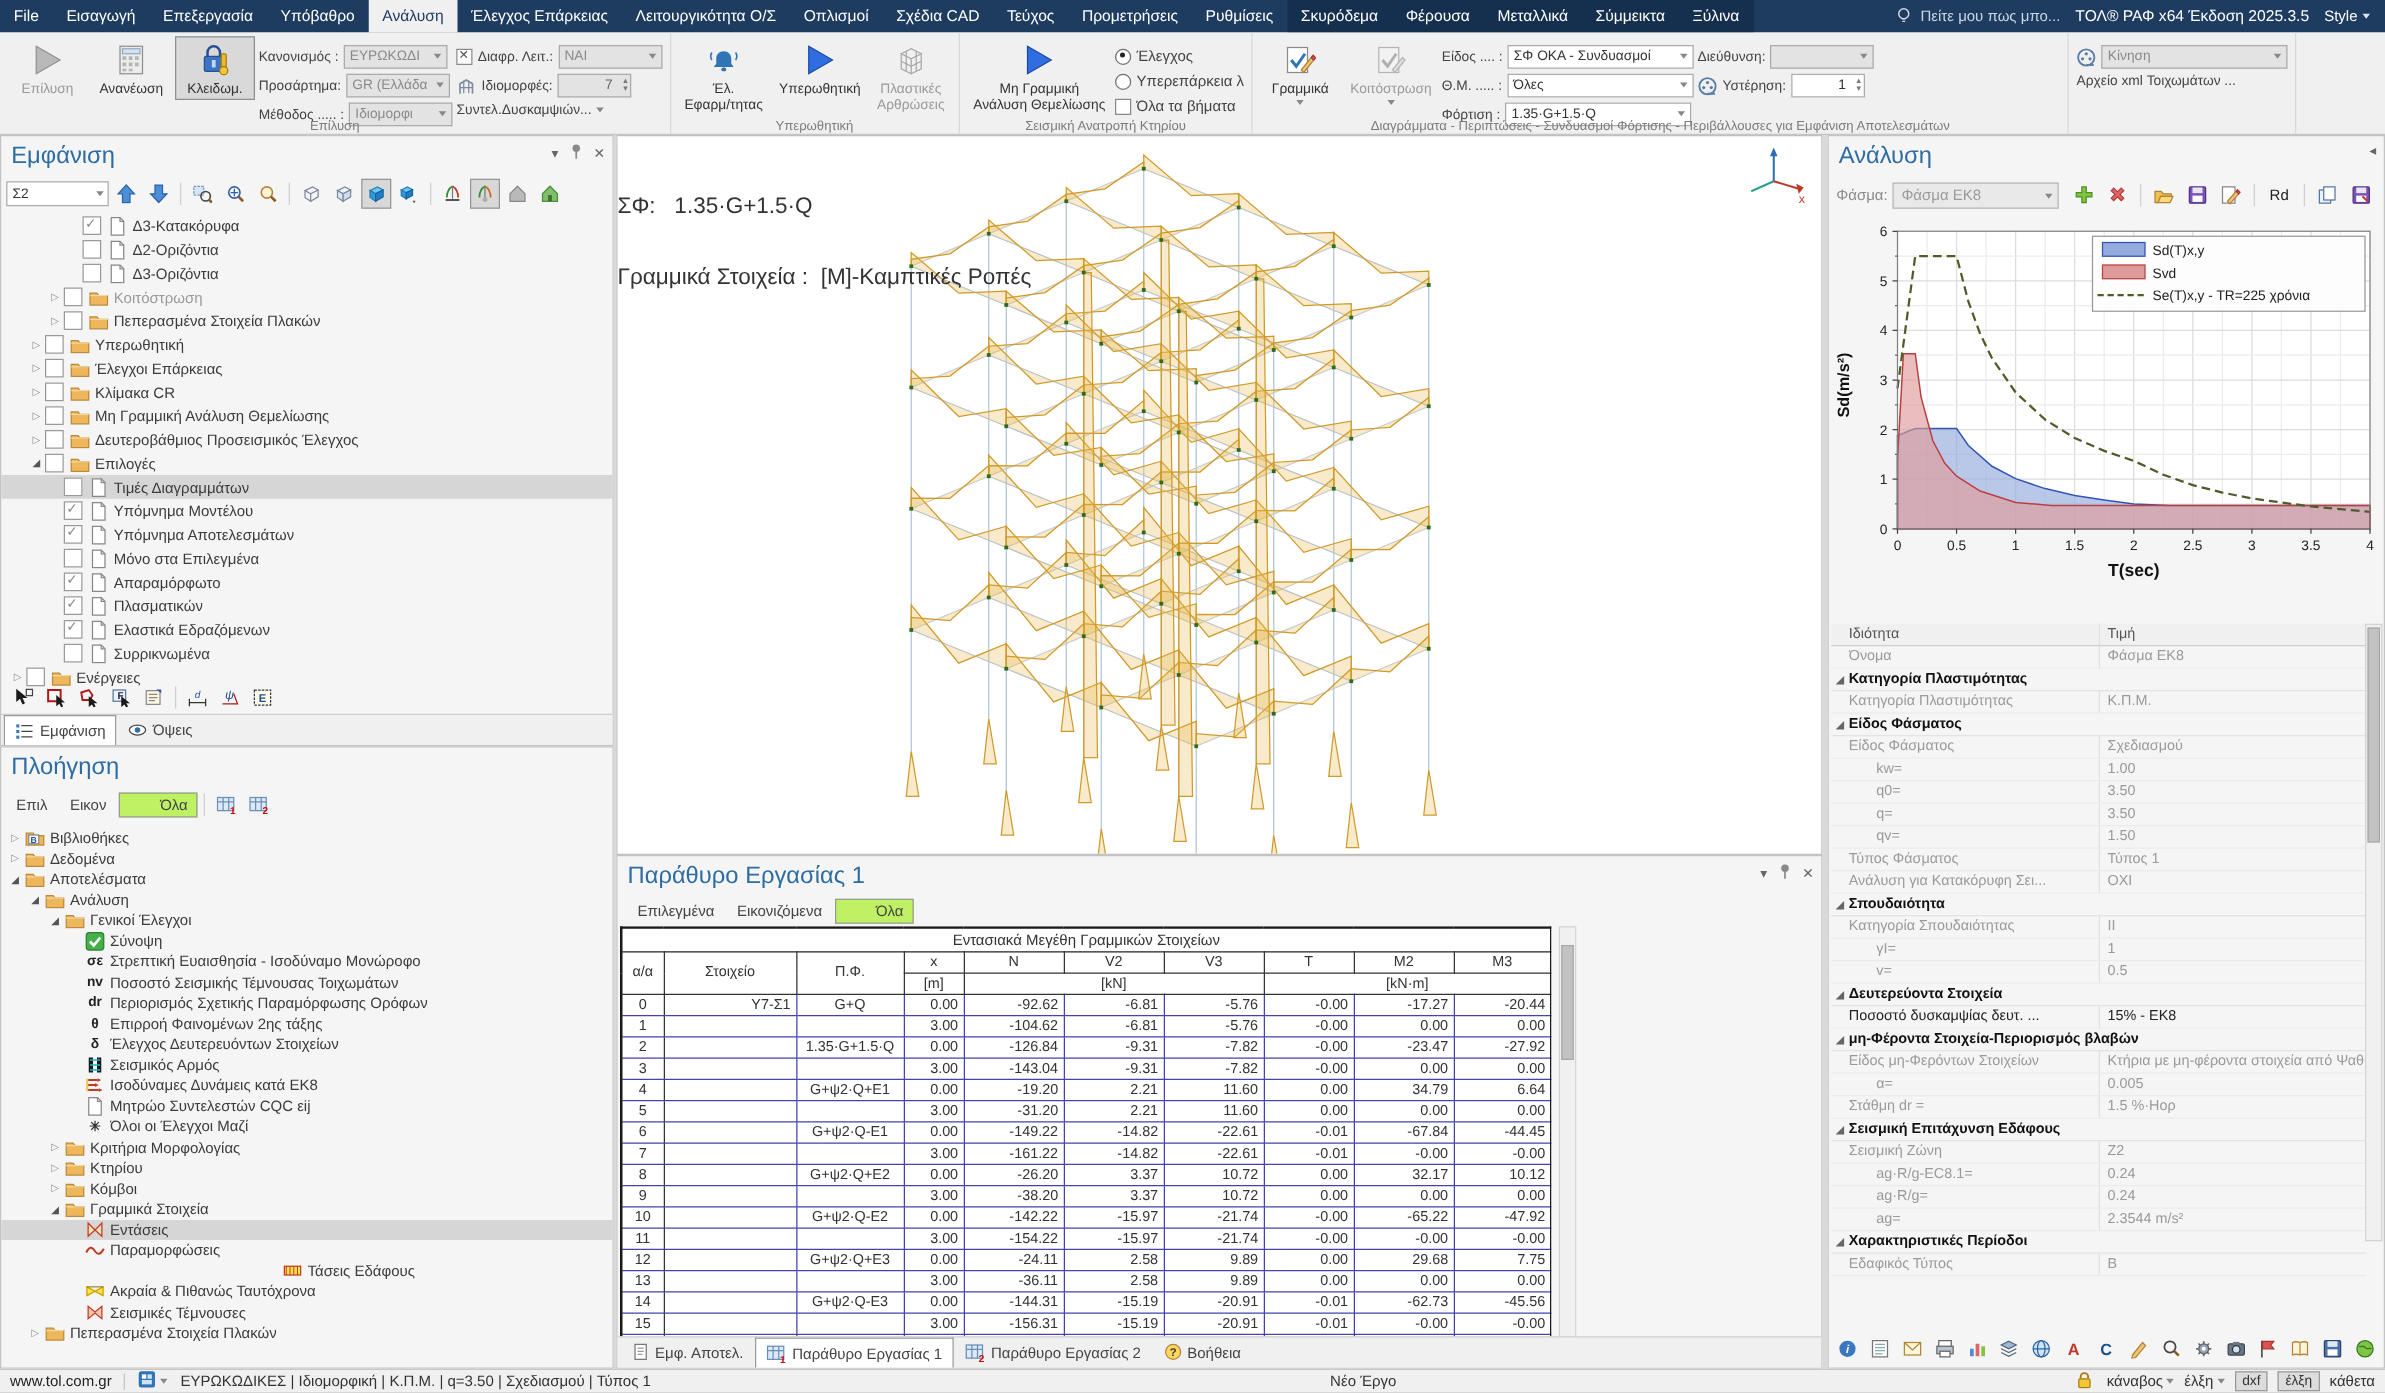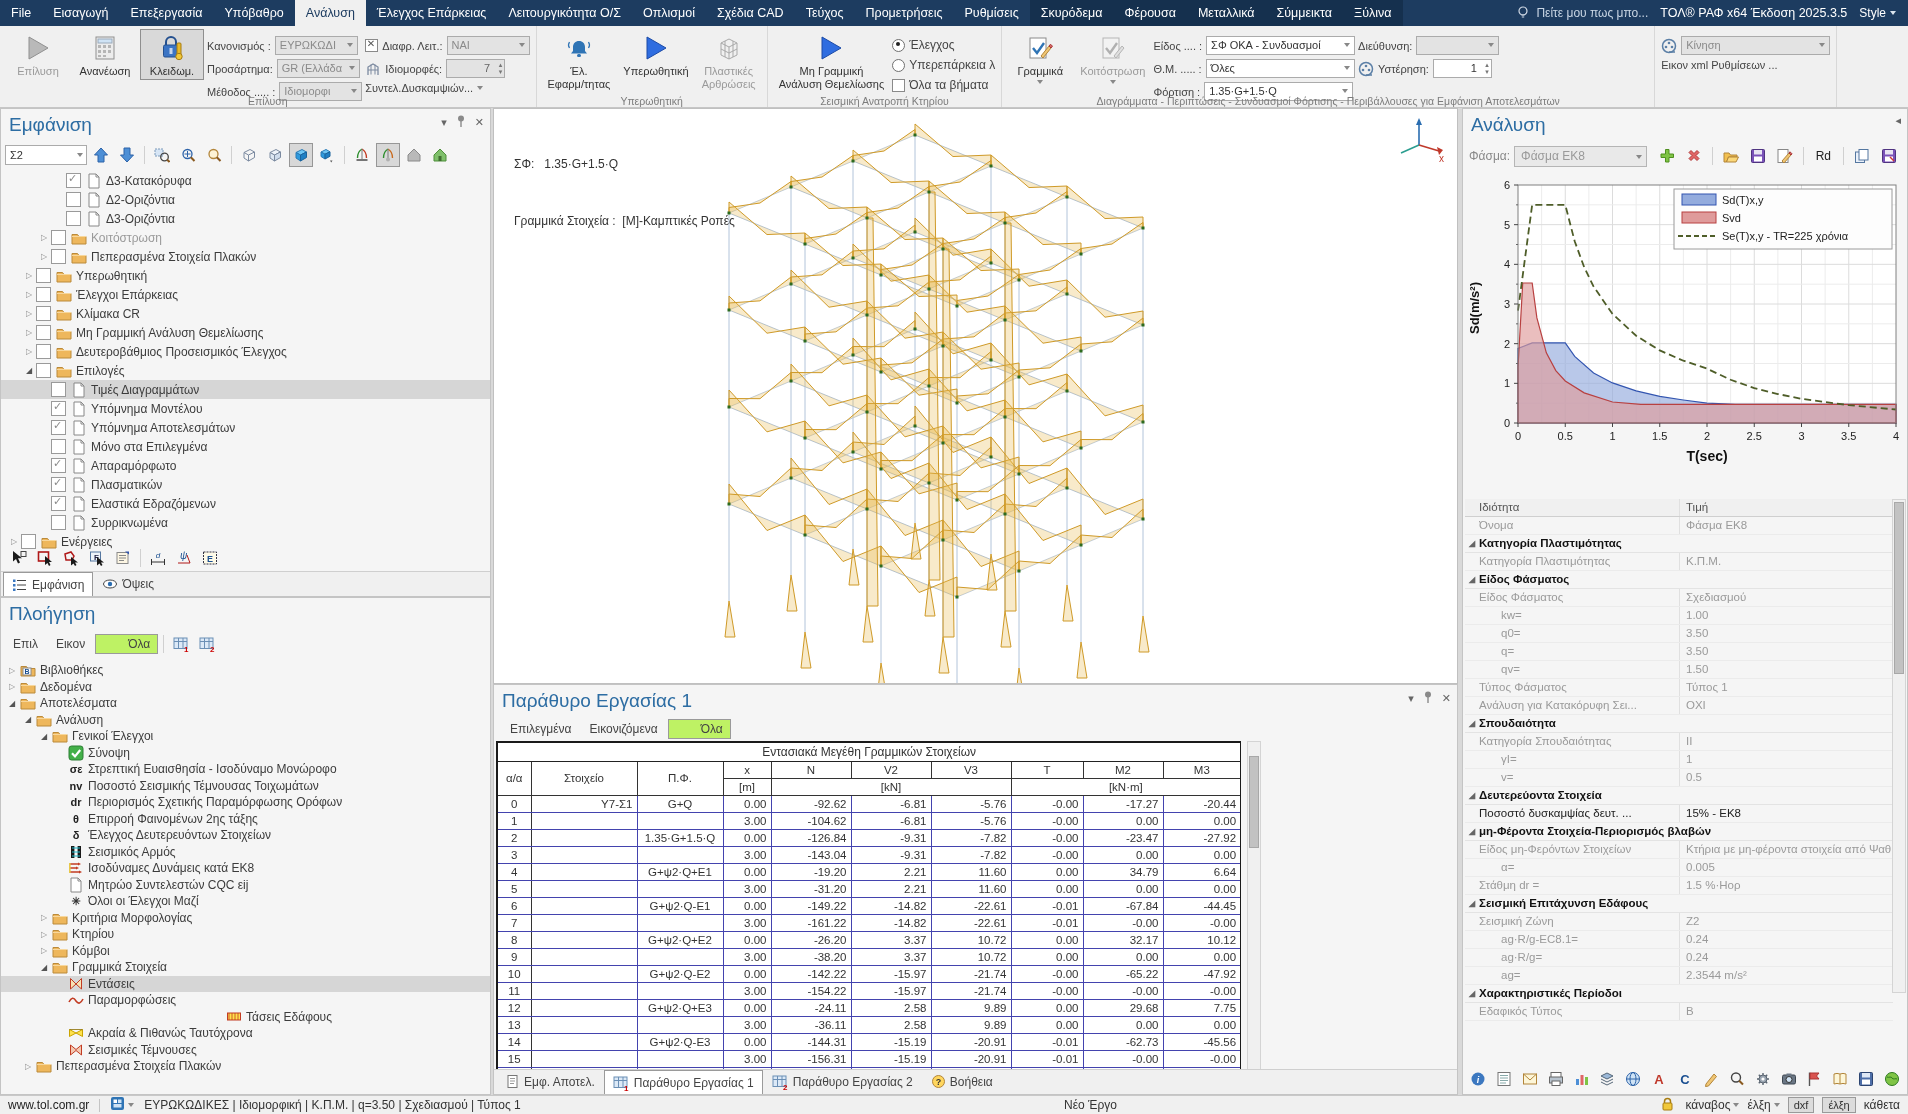--- a/index.html
+++ b/index.html
@@ -66,21 +66,21 @@
   .tlabel{overflow:hidden;}
   .navrow{height:16.5px;}
   
   .minitabs{display:flex;align-items:flex-end;border-top:1px solid #cfcfcf;background:#f0f0f0;height:24px;padding-left:2px;}
   .minitab{display:flex;align-items:center;gap:4px;padding:2px 8px;font-size:12px;color:#444;border:1px solid transparent;height:19px;}
   .minitab.active{background:#fff;border:1px solid #9a9a9a;border-bottom:none;}
   .filterbtn{padding:2px 7px;font-size:12px;color:#444;border:1px solid transparent;}
   .filterbtn.active{background:#bef264;border:1px solid #9a9a9a;padding-left:32px;}
   
   .viewport{position:absolute;left:493px;top:108px;width:965px;height:576px;background:#fff;border:1px solid #c0c0c0;box-sizing:border-box;overflow:hidden;}
-  .vptext{position:absolute;left:20px;top:8px;font-size:12px;color:#333;line-height:19px;white-space:pre;}
+  .vptext{position:absolute;left:0;top:8px;font-size:18px;color:#333;line-height:19px;white-space:pre;}
   
   .workwin{position:absolute;left:493px;top:684px;width:965px;height:411px;background:#f5f5f5;border:1px solid #c4c4c4;box-sizing:border-box;}
   .wtable-wrap{position:absolute;left:2px;top:56px;width:745px;bottom:24px;overflow:hidden;background:#fff;}
   table.dt{border-collapse:collapse;table-layout:fixed;width:744px;font-size:11.5px;background:#fff;}
   table.dt td,table.dt th{padding:0 4px;height:16px;line-height:15px;overflow:hidden;white-space:nowrap;font-weight:normal;}
   table.dt .cap{border:1.5px solid #222;text-align:center;font-size:12px;height:18px;}
   table.dt thead th{border:1px solid #333;text-align:center;background:#fff;}
   table.dt tbody td{border:1px solid #4343ae;}
   table.dt tbody td.c0{text-align:center;border-right:1.5px solid #333;}
   table.dt tbody td.c1{text-align:right;}
@@ -324,21 +324,21 @@
                 <circle cx="8" cy="8" r="6.5" fill="none" stroke="#5b7fa6" stroke-width="1.5"></circle>
                 <circle cx="8" cy="5" r="1.3" fill="#5b7fa6"></circle>
                 <circle cx="5" cy="9" r="1.3" fill="#5b7fa6"></circle>
                 <circle cx="11" cy="9" r="1.3" fill="#5b7fa6"></circle>
                 <path d="M8 14h6" stroke="#5b7fa6" stroke-width="1.5"></path>
               </svg>
             </span>
             <div class="rcombo dis wide"><span>Κίνηση</span><div class="chev"></div></div>
           </div>
           <div class="rfield">
-            <span>Εικον xml Ρυθμίσεων ...</span>
+            <span>Αρχείο xml Τοιχωμάτων ...</span>
           </div>
         </div>
         <div class="rgroup-label"></div>
       </div>
     </div>
 
   <div class="panel" style="left:0;top:108px;width:491px;height:489px;">
     <div class="phead">
       <span class="ptitle">Εμφάνιση</span>
       <span class="pbtns">

